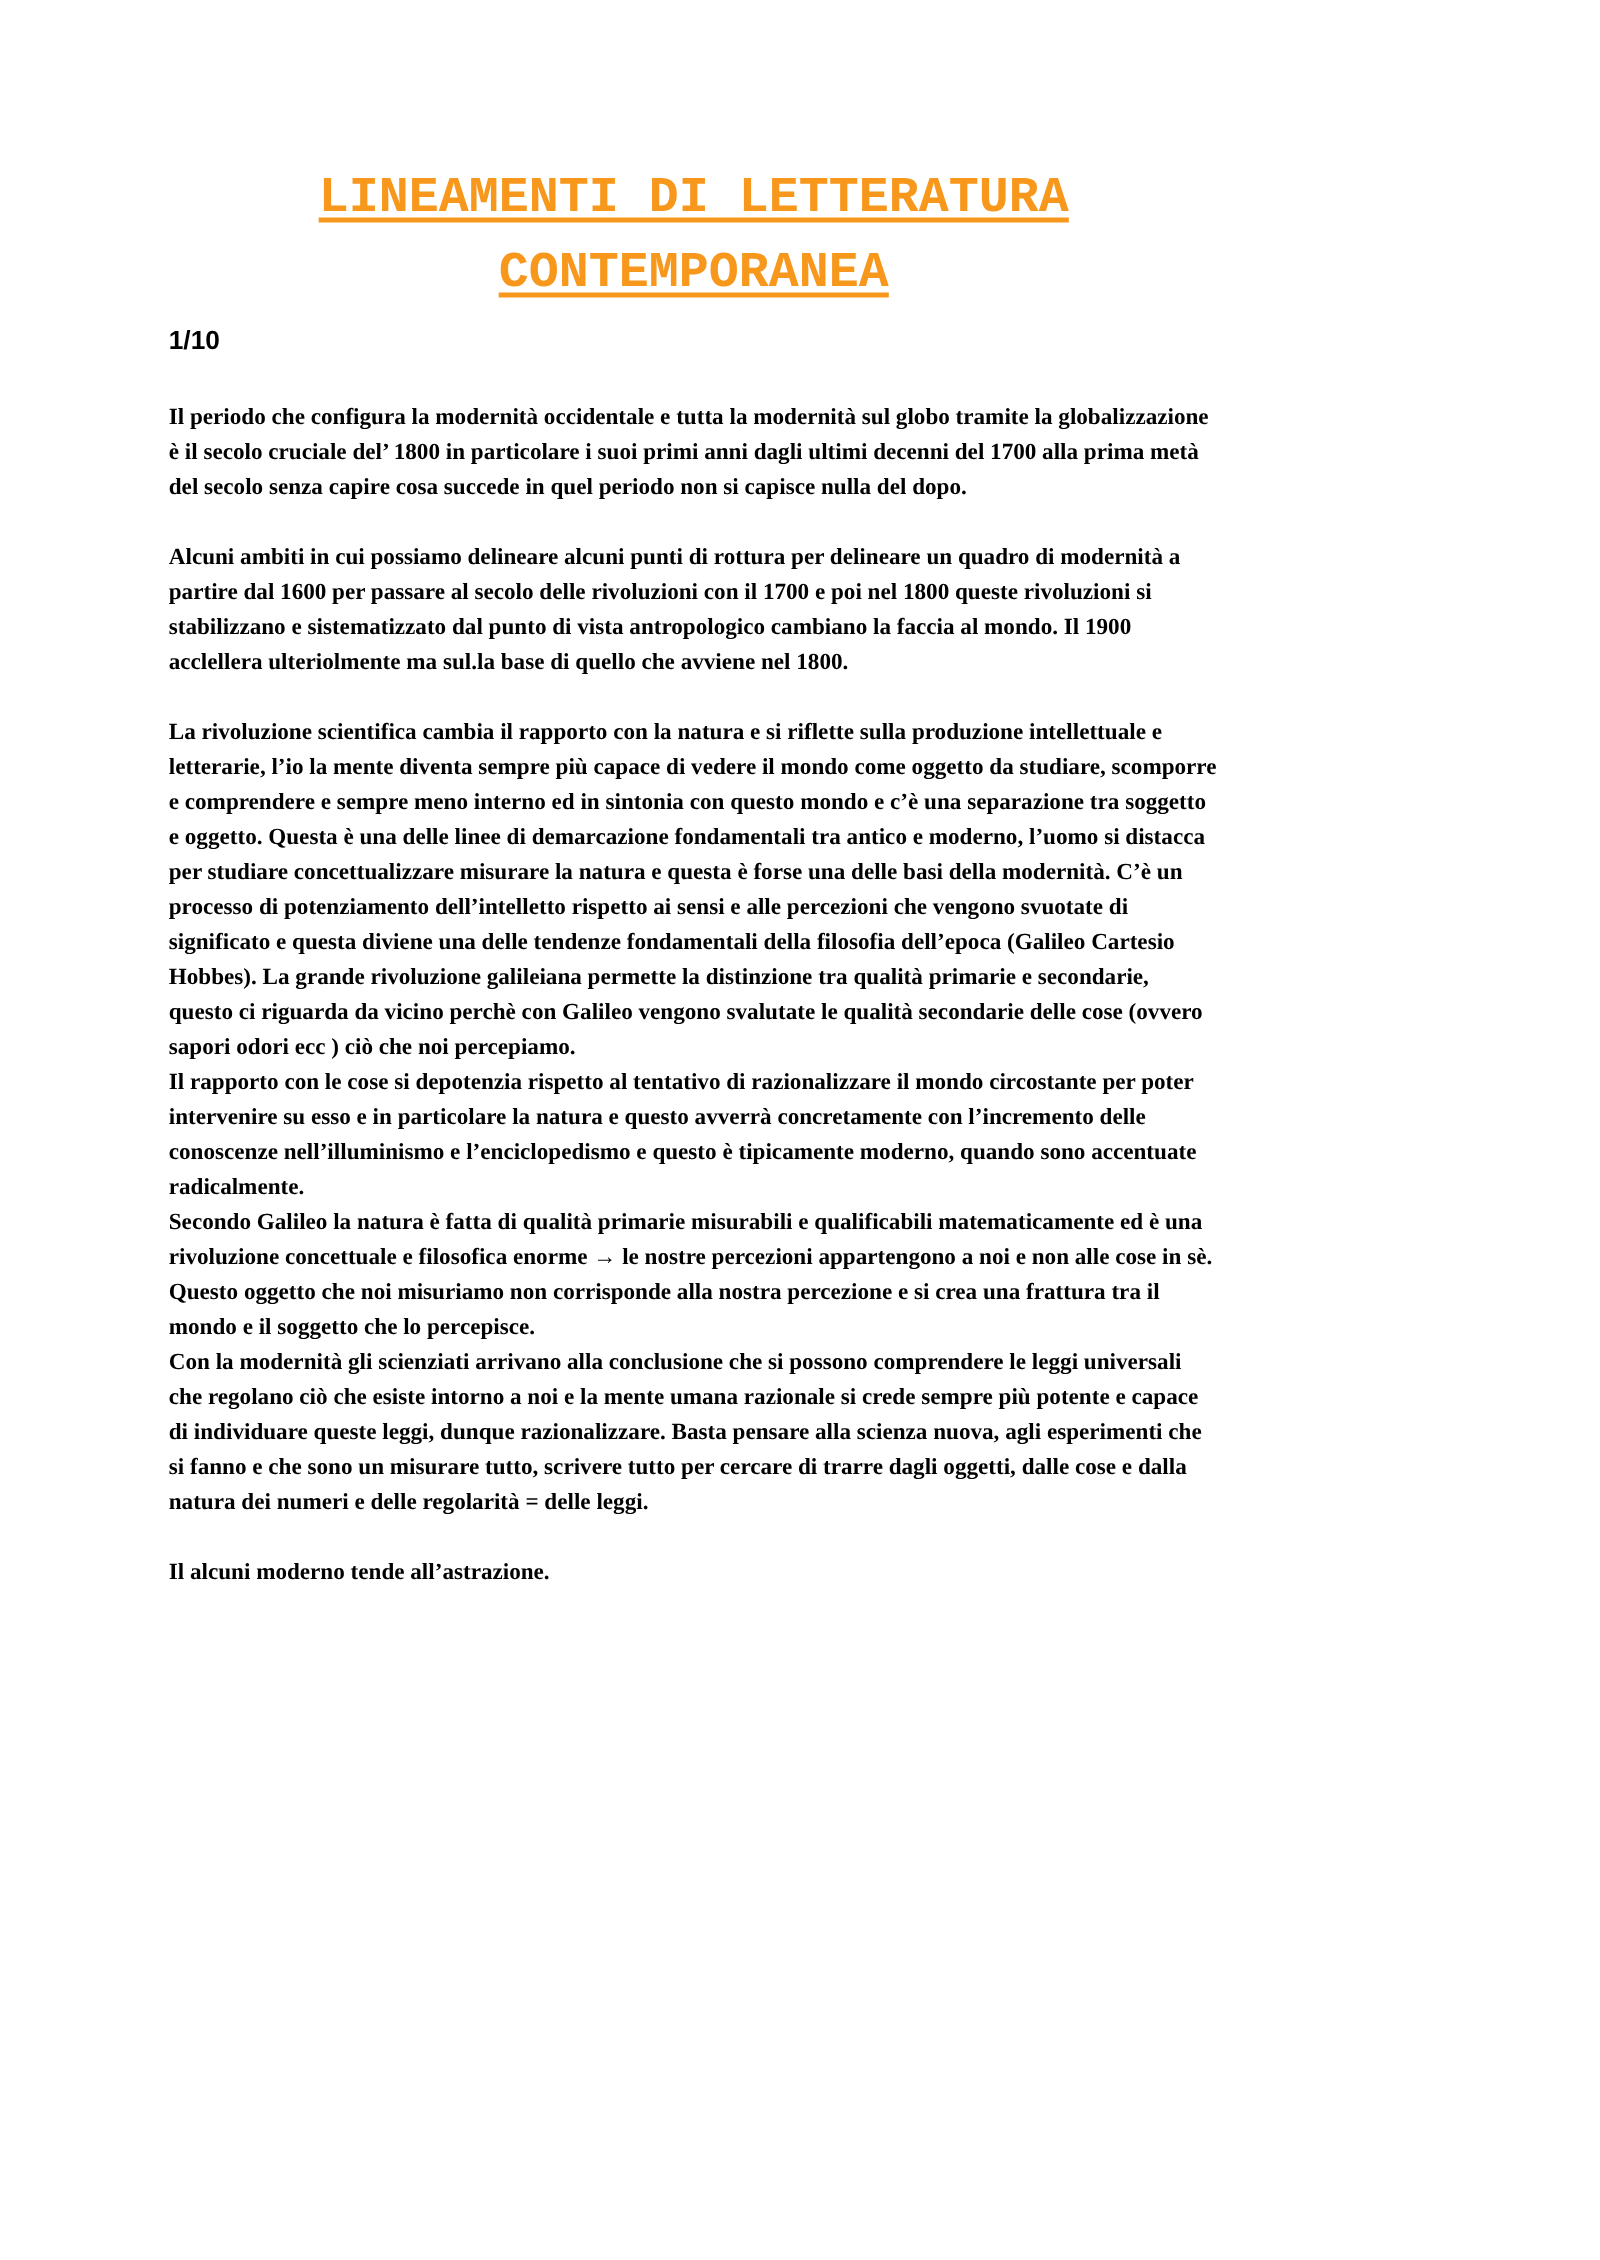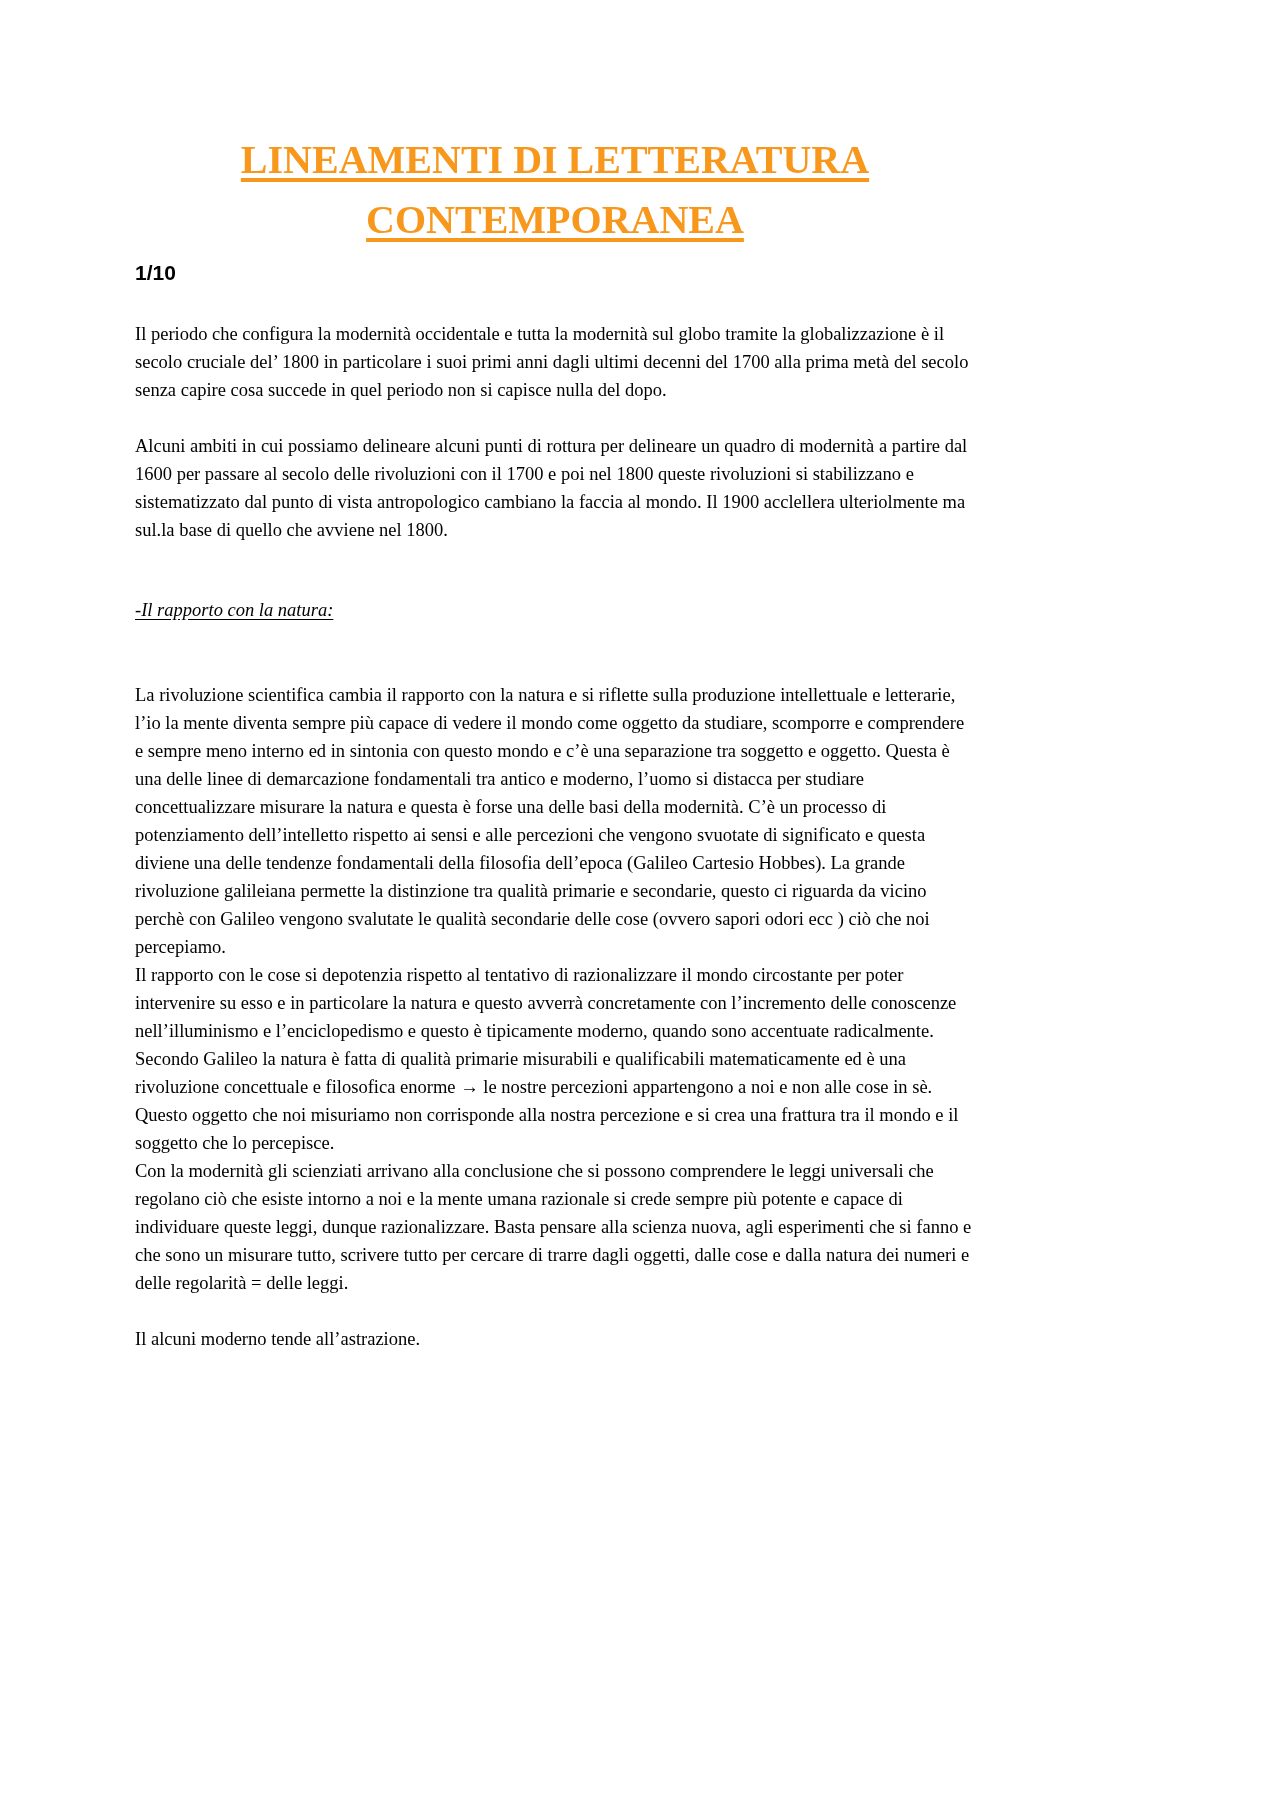--- a/index.html
+++ b/index.html
@@ -15,41 +15,42 @@
       background: #ffffff;
       box-sizing: border-box;
       padding: 130px 305px 0 135px;
       overflow: hidden;
       font-family: "Liberation Serif", "DejaVu Serif", serif;
       font-size: 18.5px;
       line-height: 28px;
       color: #000000;
     }
     .doc-title {
-      font-family: Liberation Serif, serif;
+      font-family: Liberation Mono, monospace;
       font-weight: bold;
       font-size: 40px;
       line-height: 60px;
       text-align: center;
       text-decoration: underline;
       text-underline-offset: 5px;
       color: var(--title-color, #f7981d);
       margin: 0 auto 10px auto;
       max-width: 700px;
     }
     .page-label {
       font-family: "Liberation Sans", "DejaVu Sans", sans-serif;
       font-weight: bold;
       font-size: 21px;
       line-height: 26px;
       margin: 0 0 34px 0;
       color: #000000;
     }
     .para {
       margin: 0 0 28px 0;
+      font-weight: bold;
     }
     .para.tight {
       margin-bottom: 0;
     }
     .para.closing {
       margin-top: 28px;
       margin-bottom: 0;
     }
     .section-heading {
       font-family: "Liberation Serif", "DejaVu Serif", serif;
@@ -68,21 +69,20 @@
 <div class="page">
 
   <h1 class="doc-title">LINEAMENTI DI LETTERATURA CONTEMPORANEA</h1>
 
   <p class="page-label">1/10</p>
 
   <p class="para">Il periodo che configura la modernità occidentale e tutta la modernità sul globo tramite la globalizzazione è il secolo cruciale del’ 1800 in particolare i suoi primi anni dagli ultimi decenni del 1700 alla prima metà del secolo senza capire cosa succede in quel periodo non si capisce nulla del dopo.</p>
 
   <p class="para">Alcuni ambiti in cui possiamo delineare alcuni punti di rottura per delineare un quadro di modernità a partire dal 1600 per passare al secolo delle rivoluzioni con il 1700 e poi nel 1800 queste rivoluzioni si stabilizzano e sistematizzato dal punto di vista antropologico cambiano la faccia al mondo. Il 1900 acclellera ulteriolmente ma sul.la base di quello che avviene nel 1800.</p>
 
-  <h2 class="section-heading">-Il rapporto con la natura:</h2>
 
   <p class="para tight">La rivoluzione scientifica cambia il rapporto con la natura e si riflette sulla produzione intellettuale e letterarie, l’io la mente diventa sempre più capace di vedere il mondo come oggetto da studiare, scomporre e comprendere e sempre meno interno ed in sintonia con questo mondo e c’è una separazione tra soggetto e oggetto. Questa è una delle linee di demarcazione fondamentali tra antico e moderno, l’uomo si distacca per studiare concettualizzare misurare la natura e questa è forse una delle basi della modernità. C’è un processo di potenziamento dell’intelletto rispetto ai sensi e alle percezioni che vengono svuotate di significato e questa diviene una delle tendenze fondamentali della filosofia dell’epoca (Galileo Cartesio Hobbes). La grande rivoluzione galileiana permette la distinzione tra qualità primarie e secondarie, questo ci riguarda da vicino perchè con Galileo vengono svalutate le qualità secondarie delle cose (ovvero sapori odori ecc ) ciò che noi percepiamo.</p>
 
   <p class="para tight">Il rapporto con le cose si depotenzia rispetto al tentativo di razionalizzare il mondo circostante per poter intervenire su esso e in particolare la natura e questo avverrà concretamente con l’incremento delle conoscenze nell’illuminismo e l’enciclopedismo e questo è tipicamente moderno, quando sono accentuate radicalmente.</p>
 
   <p class="para tight">Secondo Galileo la natura è fatta di qualità primarie misurabili e qualificabili matematicamente ed è una rivoluzione concettuale e filosofica enorme → le nostre percezioni appartengono a noi e non alle cose in sè. Questo oggetto che noi misuriamo non corrisponde alla nostra percezione e si crea una frattura tra il mondo e il soggetto che lo percepisce.</p>
 
   <p class="para tight">Con la modernità gli scienziati arrivano alla conclusione che si possono comprendere le leggi universali che regolano ciò che esiste intorno a noi e la mente umana razionale si crede sempre più potente e capace di individuare queste leggi, dunque razionalizzare. Basta pensare alla scienza nuova, agli esperimenti che si fanno e che sono un misurare tutto, scrivere tutto per cercare di trarre dagli oggetti, dalle cose e dalla natura dei numeri e delle regolarità = delle leggi.</p>
 
   <p class="para closing">Il alcuni moderno tende all’astrazione.</p>

